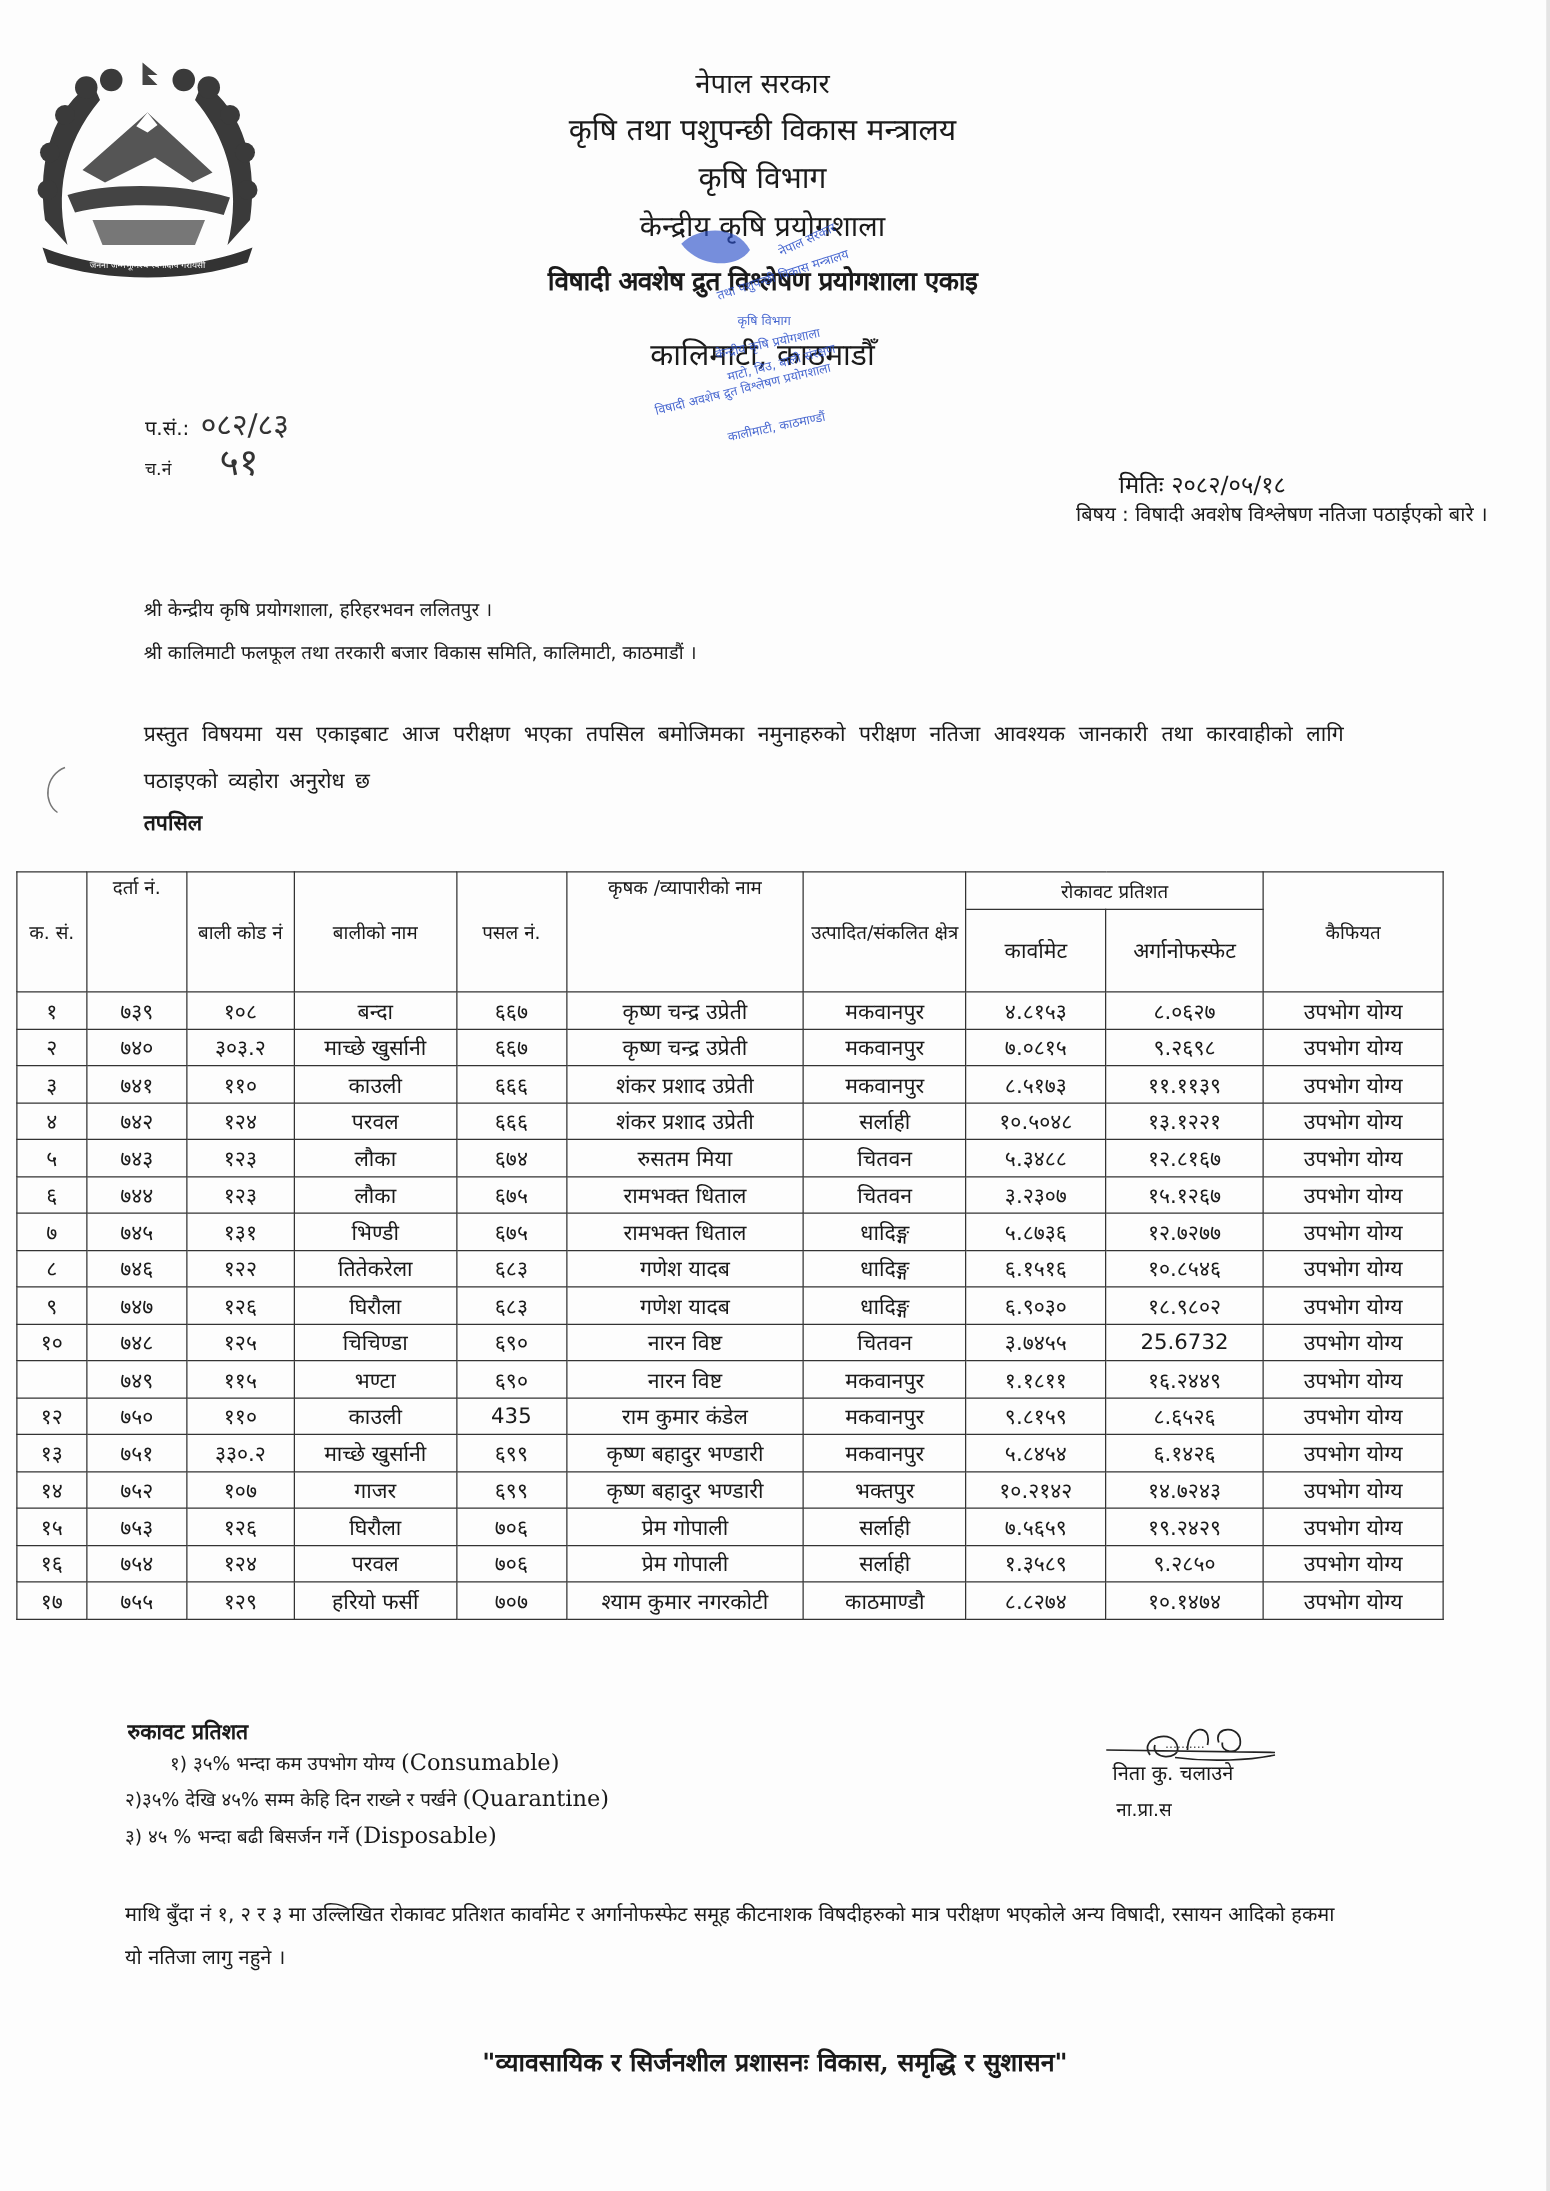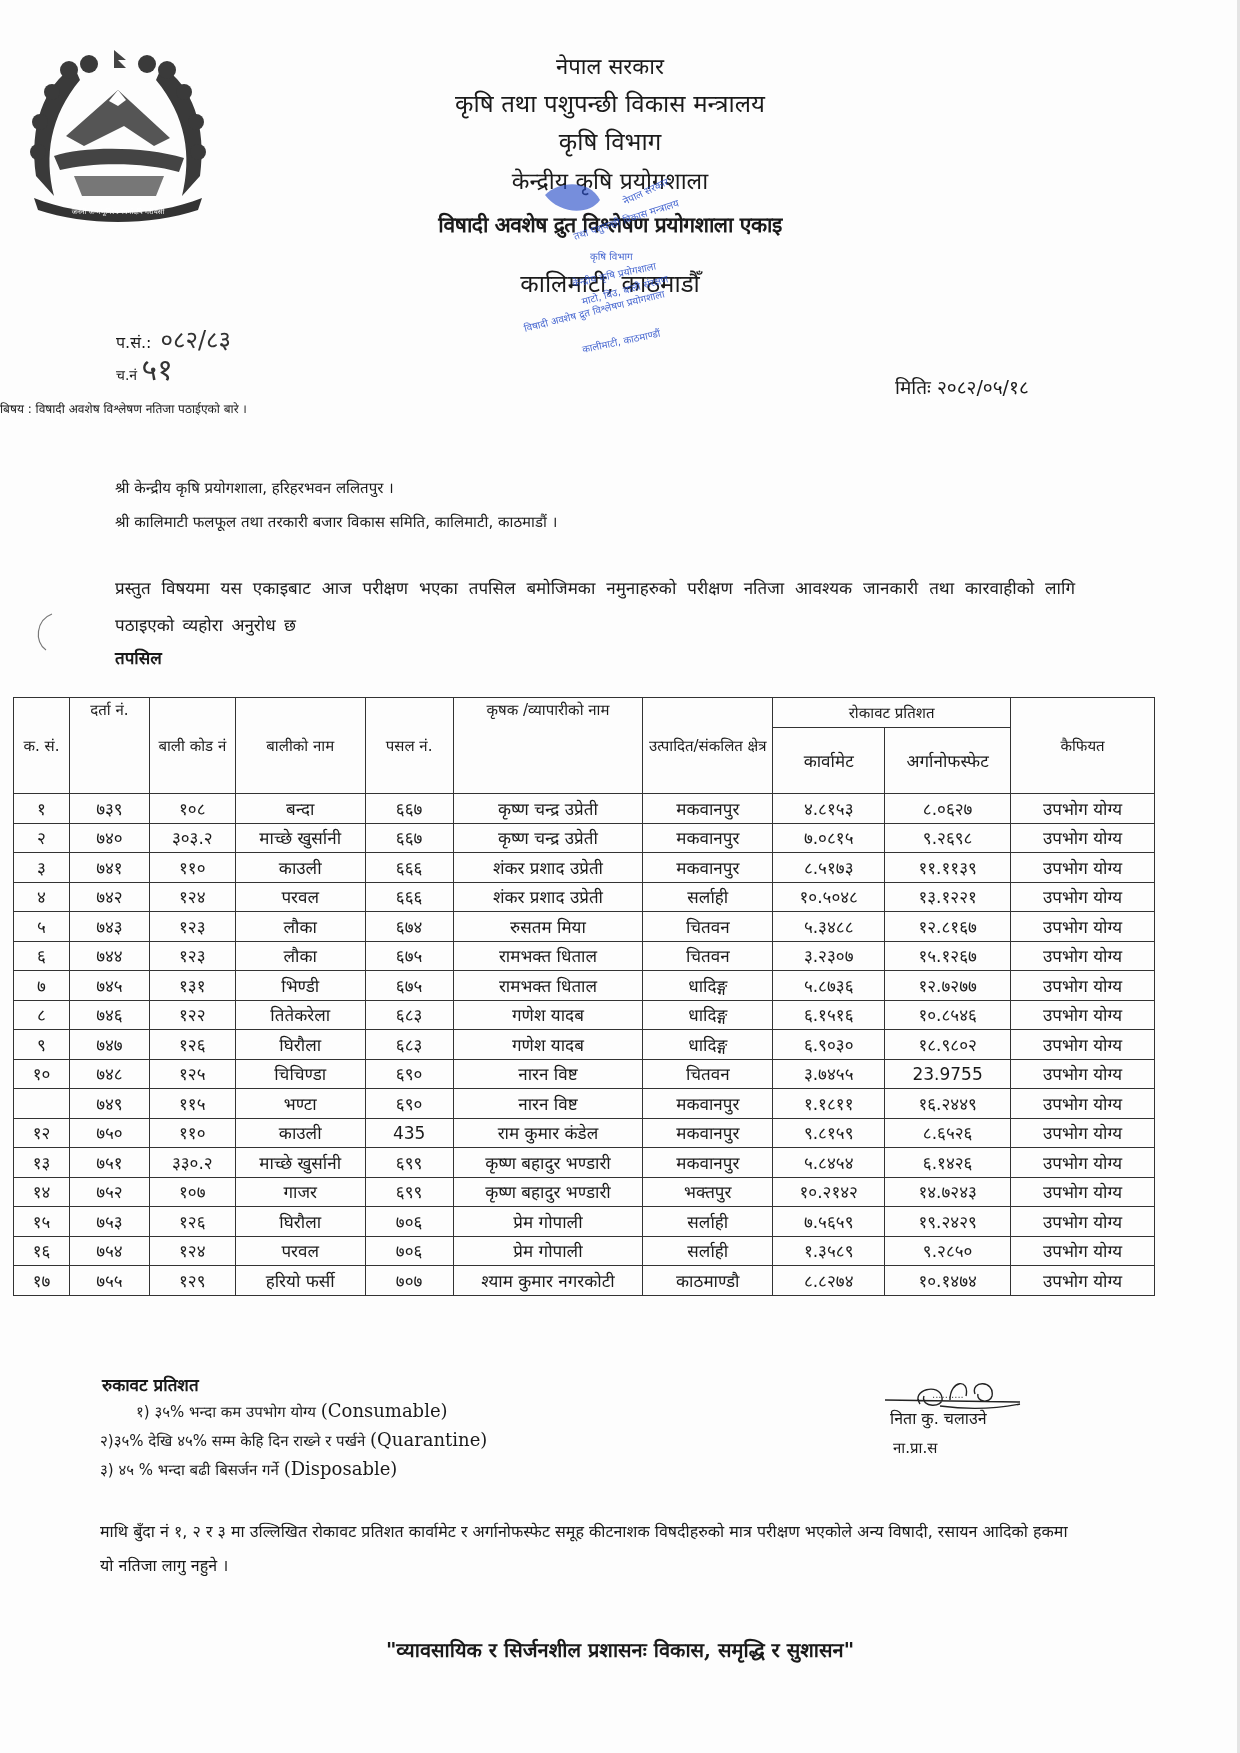--- a/index.html
+++ b/index.html
@@ -22,23 +22,23 @@
 
   
   #stamp { left: 505px; top: 175px; width: 230px; height: 185px; opacity: 0.85; }
   #stamp text { fill: #2a4fc9; font-family: "DejaVu Sans", sans-serif; }
 
   
   .ref { left: 116px; font-family: "DejaVu Sans", sans-serif; }
   #ref1 { top: 322px; font-size: 16px; }
   #ref1 .v { font-size: 24px; color: #333; margin-left: 4px; font-family: "DejaVu Sans", sans-serif; }
   #ref2 { top: 348px; font-size: 14px; }
-  #ref2 .v { font-size: 30px; color: #333; margin-left: 0; }
+  #ref2 .v { font-size: 30px; color: #333; margin-left: 34px; }
   #date { left: 895px; top: 374px; font-size: 19px; }
-  #subject { left: 0; width: 1190px; top: 400px; text-align: left; font-size: 12px; }
+  #subject { left: 0; width: 1190px; top: 400px; text-align: right; font-size: 16px; }
 
   
   .addr { left: 115px; font-size: 15px; }
   #addr1 { top: 477px; }
   #addr2 { top: 511px; }
   #body-para { left: 115px; top: 570px; width: 960px; font-size: 17px; line-height: 37px; text-align: justify; word-spacing: 3px; }
   #tapasil { left: 115px; top: 646px; font-size: 17px; font-weight: bold; }
 
   
   #results-table {
@@ -286,21 +286,21 @@
       </tr>
       <tr>
         <td>१०</td>
         <td>७४८</td>
         <td>१२५</td>
         <td>चिचिण्डा</td>
         <td>६९०</td>
         <td>नारन विष्ट</td>
         <td>चितवन</td>
         <td>३.७४५५</td>
-        <td>23.9755</td>
+        <td>25.6732</td>
         <td>उपभोग योग्य</td>
       </tr>
       <tr>
         <td></td>
         <td>७४९</td>
         <td>११५</td>
         <td>भण्टा</td>
         <td>६९०</td>
         <td>नारन विष्ट</td>
         <td>मकवानपुर</td>

